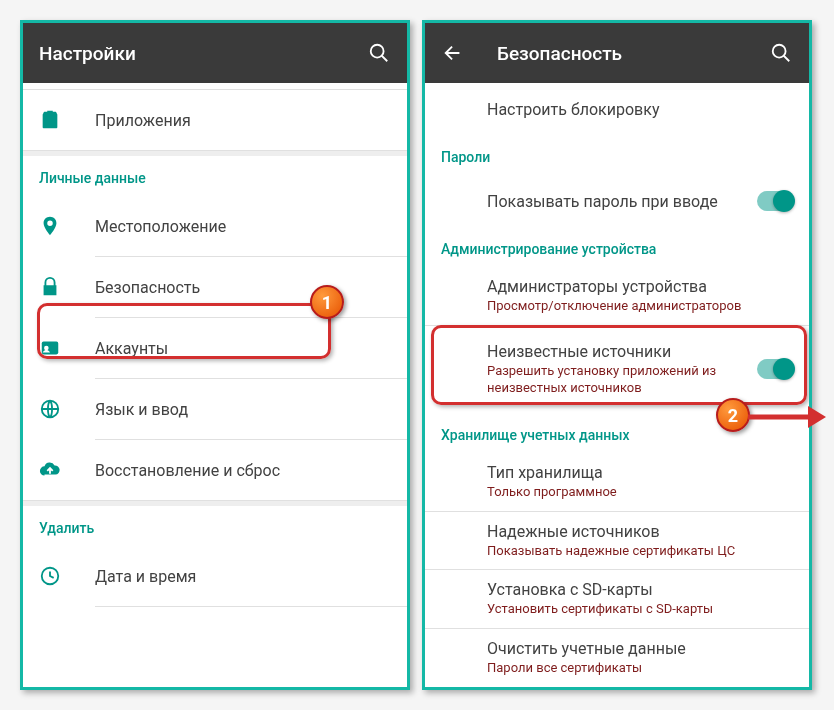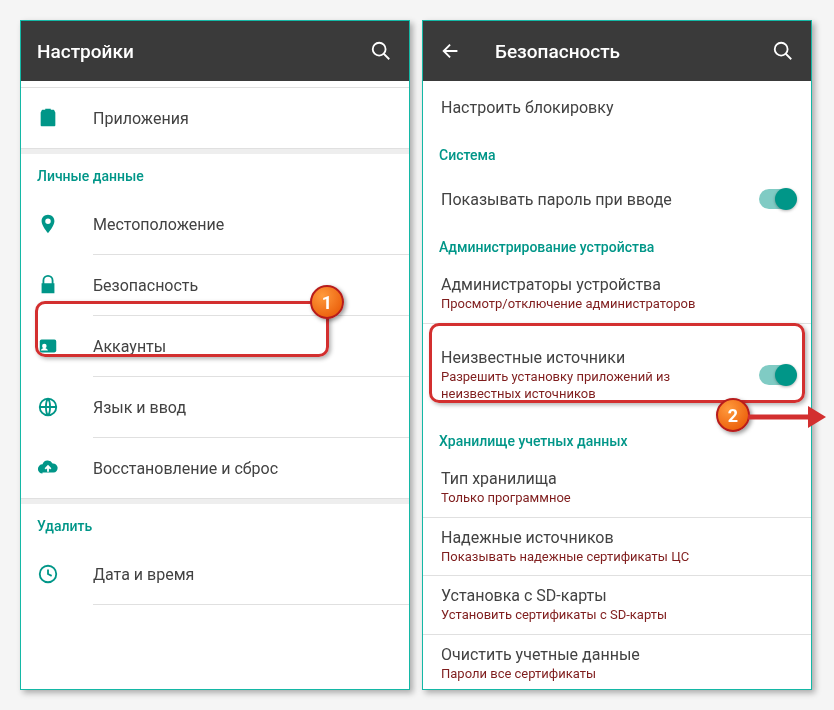--- a/index.html
+++ b/index.html
@@ -8,21 +8,21 @@
       background: #f5f5f5;
       display: flex;
       gap: 12px;
       padding: 20px;
       position: relative;
     }
     .screen {
       width: 390px;
       height: 670px;
       background: #fff;
-      border: 1px solid #14b8a6;
+      border: 3px solid #14b8a6;
       box-shadow: 3px 3px 6px rgba(0,0,0,0.3);
       overflow: hidden;
       position: relative;
     }
     .appbar {
       background: #3a3a3a;
       color: #fff;
       height: 60px;
       display: flex;
       align-items: center;
@@ -87,21 +87,21 @@
     .list-item-sub {
       font-size: 13px;
       color: #7f1d1d;
       margin-top: 2px;
       line-height: 1.3;
     }
     .list-item.dense {
       min-height: 52px;
       padding: 10px 16px;
     }
-    .list-item.noicon { padding-left: 18px; }
+    .list-item.noicon { padding-left: 18px; margin-left: 44px; }
     .switch {
       width: 36px;
       height: 20px;
       background: #80cbc4;
       border-radius: 10px;
       position: relative;
       margin-left: 8px;
     }
     .switch::after {
       content: '';
@@ -270,37 +270,37 @@
         </svg>
     </div>
   </div>
 
   <div class="list-item noicon dense">
     <div class="list-item-content">
         <div class="list-item-title">Настроить блокировку</div>
       </div>
   </div>
 
-  <div class="section-header">Система</div>
+  <div class="section-header">Пароли</div>
   <div class="list-item noicon dense">
     <div class="list-item-content">
         <div class="list-item-title">Показывать пароль при вводе</div>
       </div>
     <div class="switch"></div>
   </div>
 
   <div class="section-header">Администрирование устройства</div>
   <div class="list-item noicon dense">
     <div class="list-item-content">
       <div class="list-item-title">Администраторы устройства</div>
       <div class="list-item-sub">Просмотр/отключение администраторов</div>
     </div>
   </div>
   <div class="divider"></div>
-  <div class="list-item noicon" style="padding-top:24px;padding-bottom:16px">
+  <div class="list-item noicon" style="padding-top:16px;padding-bottom:16px">
     <div class="list-item-content">
       <div class="list-item-title">Неизвестные источники</div>
       <div class="list-item-sub">Разрешить установку приложений из неизвестных источников</div>
     </div>
     <div class="switch"></div>
   </div>
 
   <div class="section-header">Хранилище учетных данных</div>
   <div class="list-item noicon dense">
     <div class="list-item-content">

